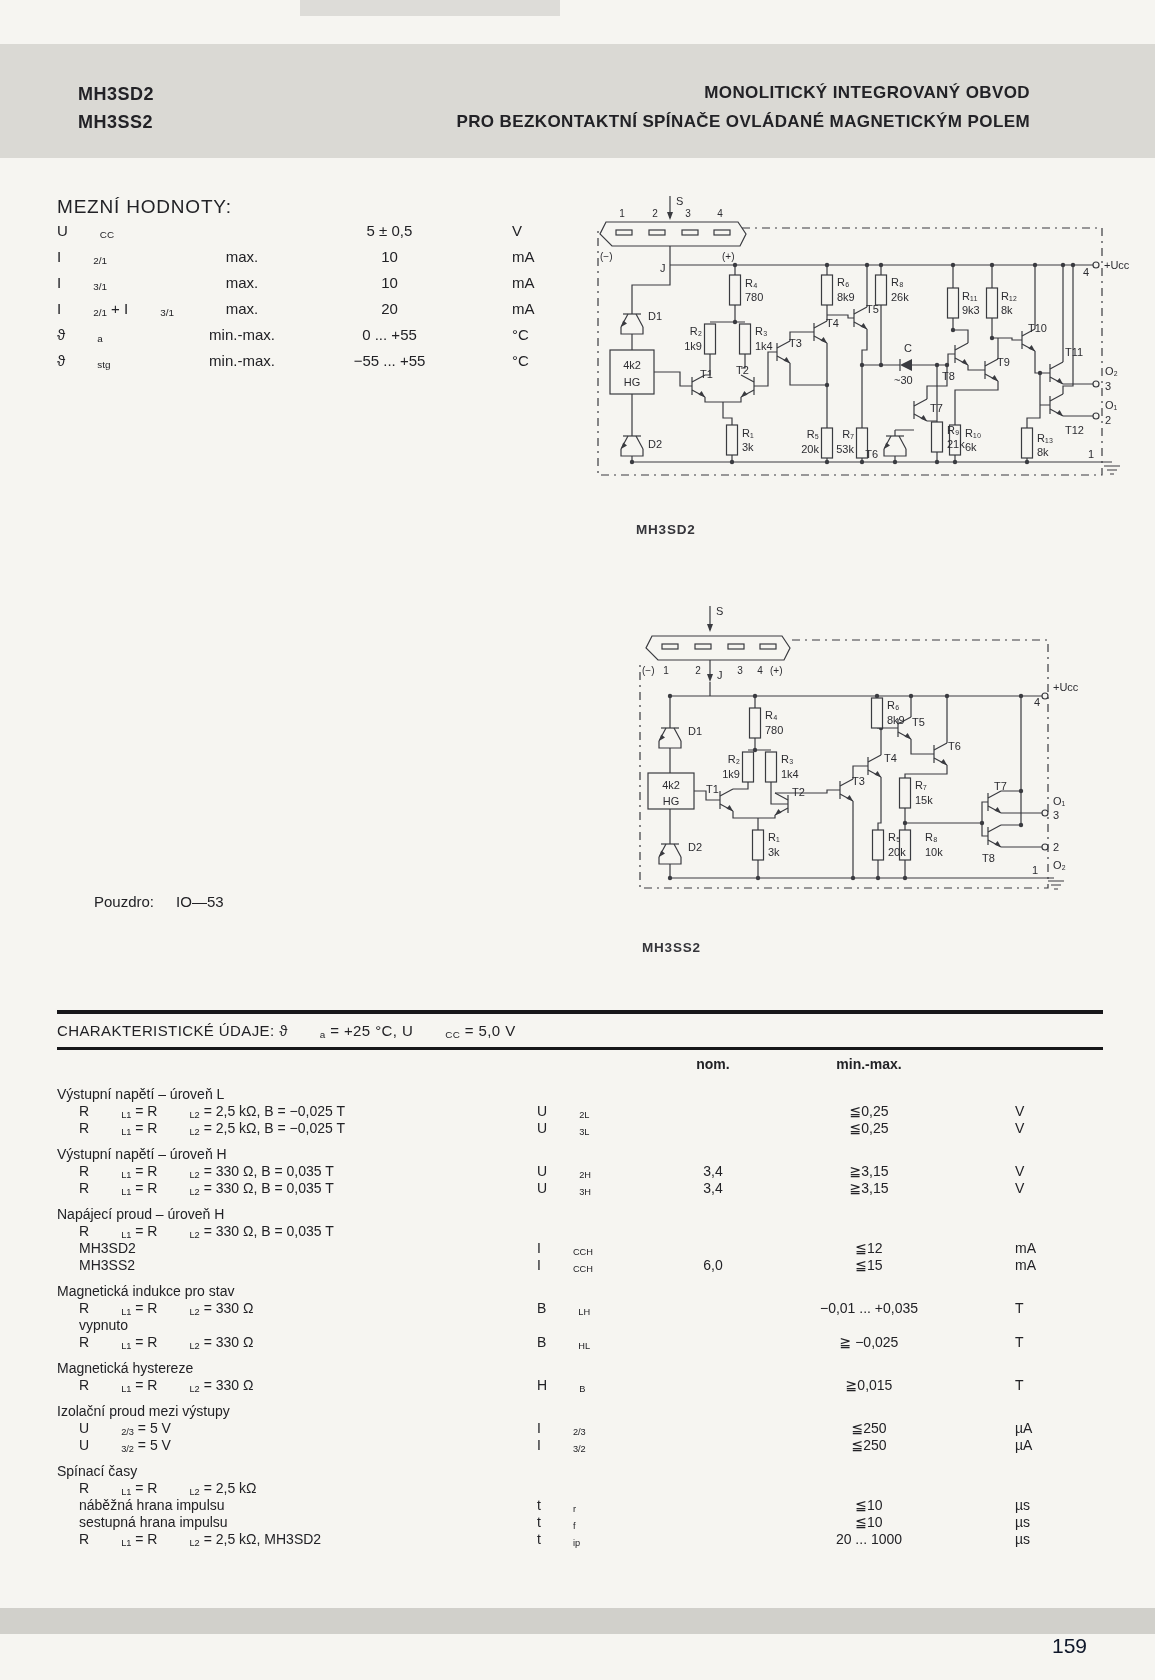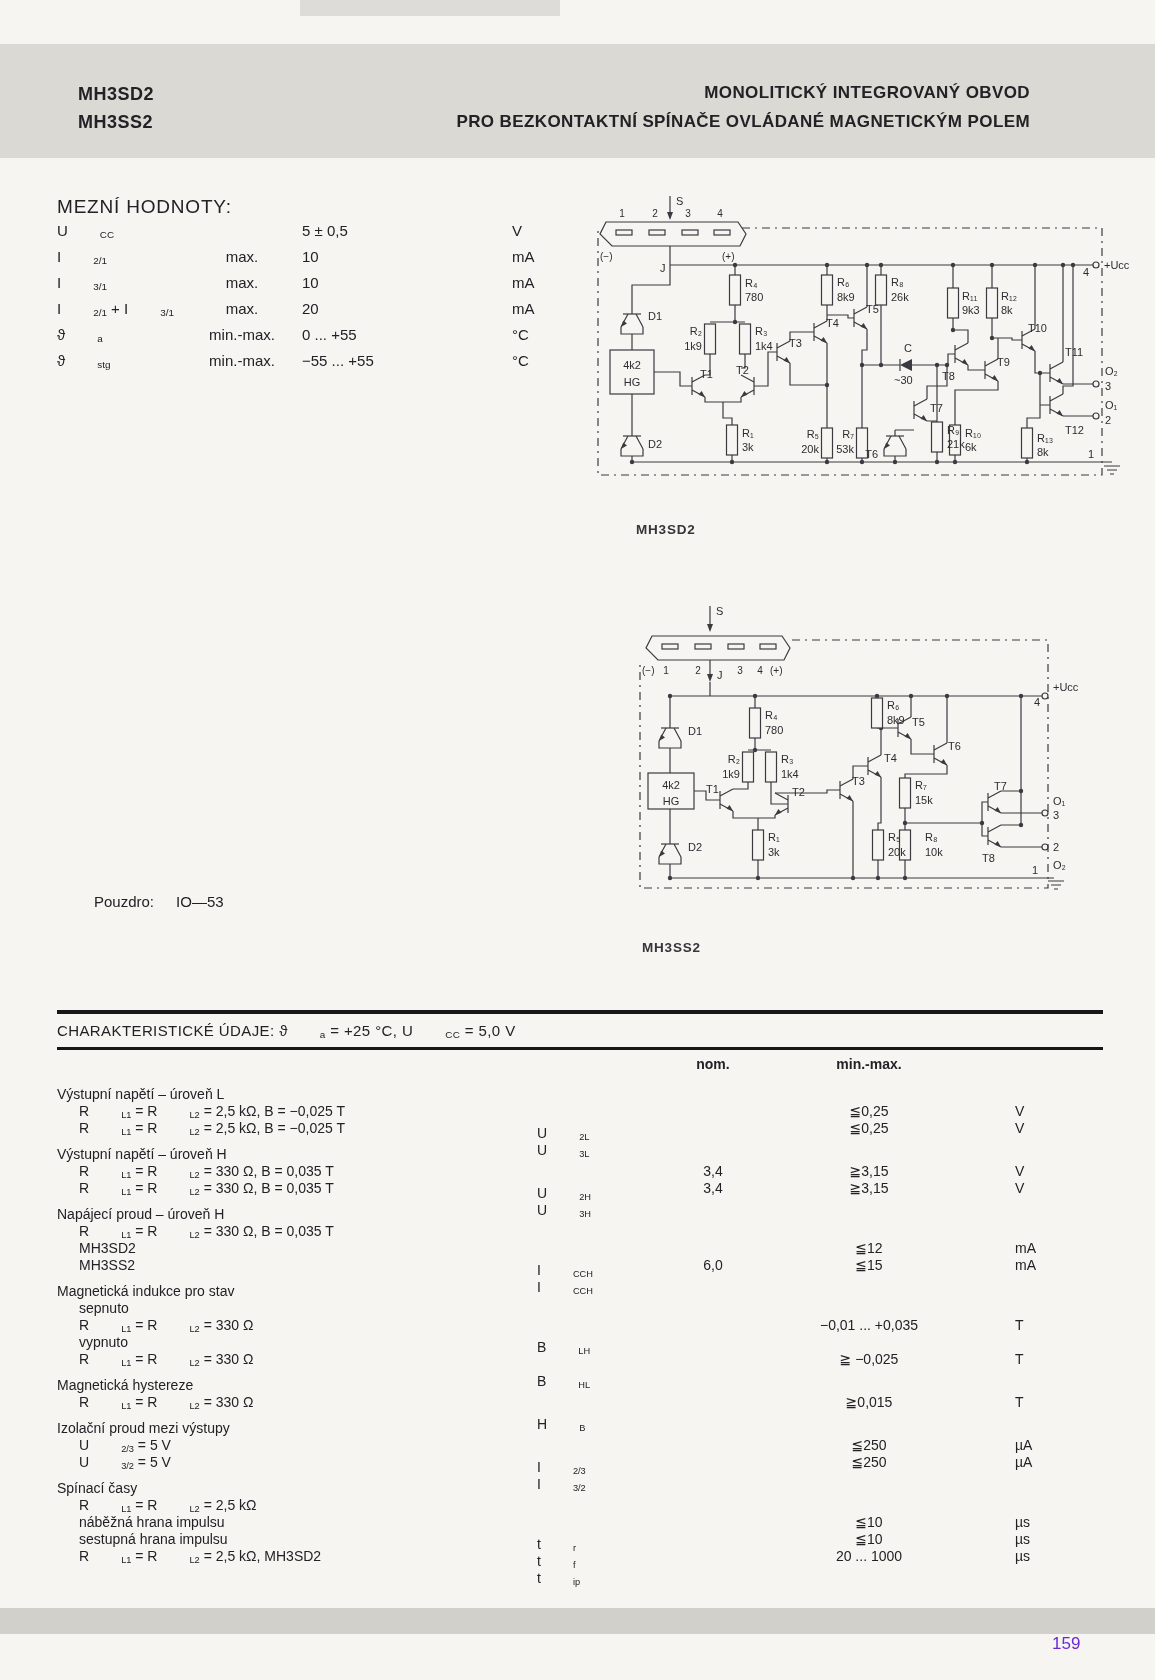--- a/index.html
+++ b/index.html
@@ -7,43 +7,43 @@
         font-family:"Liberation Sans","DejaVu Sans",sans-serif;color:#222226;}
   .band{position:absolute;left:0;width:1155px;}
   .band.top{top:44px;height:114px;background:#dad9d4;}
   .band.smudge{top:0;left:300px;width:260px;height:16px;background:#c8c7c2;opacity:.55;}
   .band.bottom{top:1608px;height:26px;background:#d1d0cb;}
   .hdr-parts{position:absolute;left:78px;top:80px;font-weight:bold;font-size:18px;line-height:28px;letter-spacing:.5px;}
   .hdr-title{position:absolute;right:125px;top:78px;text-align:right;font-weight:bold;font-size:17px;line-height:29px;letter-spacing:.4px;}
   .sec-head{position:absolute;left:57px;top:196px;font-size:19px;letter-spacing:.8px;}
   .ltable{position:absolute;left:57px;top:222px;font-size:15px;}
   .lrow{display:flex;height:26px;align-items:baseline;}
-  .l-sym{width:125px;} .l-cond{width:120px;text-align:center;} .l-val{width:175px;} .l-unit{width:80px;padding-left:35px;}
+  .l-sym{width:125px;} .l-cond{width:120px;text-align:center;} .l-val{width:175px;text-align:center;} .l-unit{width:80px;padding-left:35px;}
   .sub{font-size:.66em;position:relative;top:.22em;padding-left:32px;}
   .pouzdro{position:absolute;left:57px;top:893px;font-size:15px;margin-left:37px;}
   .pouzdro span{margin-right:22px;}
   .rule1{position:absolute;left:57px;top:1010px;width:1046px;height:4px;background:#17171a;}
   .rule2{position:absolute;left:57px;top:1047px;width:1046px;height:3px;background:#17171a;}
   .char-head{position:absolute;left:57px;top:1022px;font-size:15px;letter-spacing:.4px;}
   .ctable{position:absolute;left:57px;top:1056px;width:1046px;font-size:14px;}
   .ccols{display:flex;height:20px;font-weight:bold;}
-  .crow{display:flex;height:17px;align-items:center;}
+  .crow{display:flex;height:17px;align-items:flex-end;}
   .crow.head{margin-top:9px;}
   .c-label{width:480px;} .crow:not(.head) .c-label{padding-left:22px;width:458px;}
   .c-sym{width:130px;margin-top:44px;} .c-nom{width:92px;text-align:center;} .c-mm{width:220px;text-align:center;} .c-unit{width:80px;padding-left:36px;}
   .sch{position:absolute;}
   .sch text{font-family:"Liberation Sans","DejaVu Sans",sans-serif;font-size:11px;fill:#2c2c31;stroke:none;}
   .sch text.sm{font-size:10px;}
   .sch path,.sch rect,.sch polygon,.sch circle{stroke:#3a3b40;stroke-width:1.2;fill:none;}
   .sch .dot{fill:#3a3b40;stroke:none;}
   .sch .fil{fill:#3a3b40;stroke:none;}
   .sch .dash{stroke-dasharray:8 5 2 5;}
   .sch .resr{fill:#f6f5f1;}
   .caption{position:absolute;font-size:13.5px;font-weight:bold;letter-spacing:.8px;color:#35353a;}
-  .pageno{position:absolute;left:1052px;top:1634px;font-size:17px;color:#6d28d9;}
+  .pageno{position:absolute;left:1052px;top:1634px;font-size:21px;color:#0f172a;}
 </style>
 </head>
 <body>
 
 <div class="page">
 
   <div class="band smudge"></div>
   <div class="band top"></div>
   <div class="band bottom"></div>
 
@@ -480,27 +480,20 @@
       <div class="c-sym"><span>I</span><span class="sub">CCH</span></div>
       <div class="c-nom">6,0</div>
       <div class="c-mm">≦15</div>
       <div class="c-unit">mA</div>
     </div>
 
     <div class="crow head">
         <div class="c-label">Magnetická indukce pro stav</div>
       </div>
     <div class="crow">
-      <div class="c-label">sepnuto</div>
-      <div class="c-sym"></div>
-        <div class="c-nom"></div>
-        <div class="c-mm"></div>
-        <div class="c-unit"></div>
-    </div>
-    <div class="crow">
       <div class="c-label"><span>R</span><span class="sub">L1</span><span> = R</span><span class="sub">L2</span><span> = 330 Ω</span></div>
       <div class="c-sym"><span>B</span><span class="sub">LH</span></div>
       <div class="c-nom"></div>
       <div class="c-mm">−0,01 ... +0,035</div>
       <div class="c-unit">T</div>
     </div>
     <div class="crow">
       <div class="c-label">vypnuto</div>
       <div class="c-sym"></div>
         <div class="c-nom"></div>

